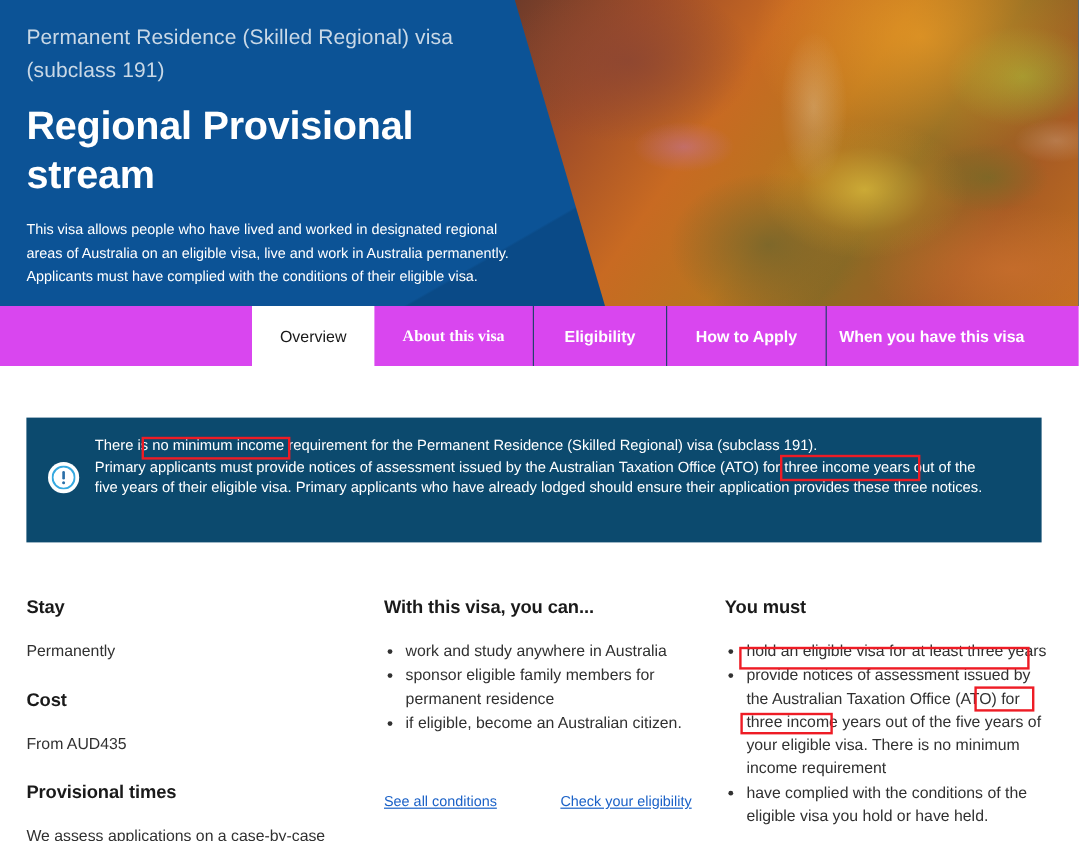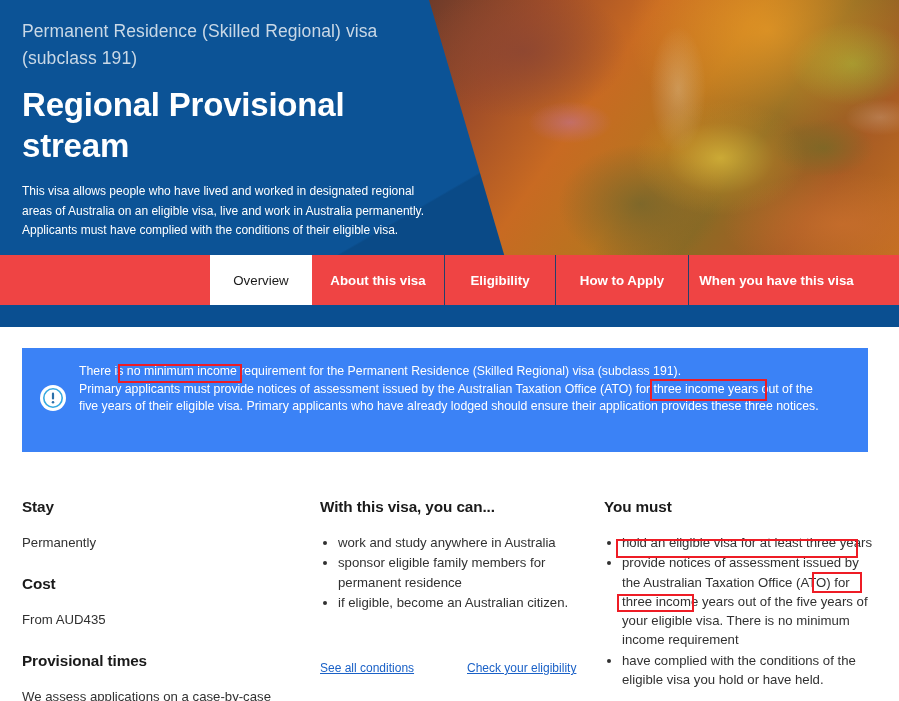--- a/index.html
+++ b/index.html
@@ -9,21 +9,21 @@
     width: 899px; height: 701px;
     overflow: hidden;
     background: #ffffff;
     font-family: "Liberation Sans", sans-serif;
     -webkit-font-smoothing: antialiased;
   }
   .page { position: relative; width: 899px; height: 701px; background:#fff; }
 
   
   .hero {
-    position: absolute; left:0; top:0; width:899px; height:327px;
+    position: absolute; left:0; top:0; width:899px; height:255px;
     background: #0a4f91;
     overflow: hidden;
   }
   .hero-shade {
     position:absolute; left:0; top:0; width:899px; height:255px;
     background: linear-gradient(150deg, #0c5396 0%, #0c5396 58%, #0a4a87 58.3%, #0a4a87 100%);
   }
   .hero-photo {
     position:absolute; right:0; top:0; width:470px; height:255px;
     clip-path: polygon(100% 0, 100% 100%, 16% 100%, 0 0);
@@ -56,40 +56,40 @@
     margin: 12px 0 16px 0; letter-spacing: -.2px; max-width: 380px;
   }
   .hero-desc {
     color:#ffffff; font-size: 12px; line-height: 19.6px; font-weight:400;
     margin:0; max-width: 420px;
   }
 
   
   .tabbar {
     position:absolute; left:0; top:255px; width:899px; height:50px;
-    background:#ef4444; z-index:5;
+    background:#d946ef; z-index:5;
   }
   .tabs { position:absolute; left:210px; top:0; display:flex; height:50px; }
   .tab {
     display:flex; align-items:center; justify-content:center;
     height:50px; color:#ffffff; font-size:13.3px; font-weight:700;
     padding: 0 24px; white-space:nowrap; cursor:pointer;
     border-right: 1px solid #24406c;
   }
   .tab.active { background:#ffffff; color:#1a1a1a; font-weight:400; border-right: none; }
   .tab-overview { width:102px; padding:0; }
-  .tab-about { width:133px; }
+  .tab-about { width:133px;font-family:Liberation Serif, serif; }
   .tab-elig { width:111px; }
   .tab-how { width:133px; }
   .tab-when { width:175px; border-right:none; }
 
   
   .banner {
     position:absolute; left:22px; top:348px; width:846px; height:104px;
-    background:#3b82f6; z-index:4;
+    background:#0c4a6e; z-index:4;
   }
   .banner-icon {
     position:absolute; left:18px; top:37px; width:26px; height:26px;
     border-radius:50%; background:#ffffff;
     display:flex; align-items:center; justify-content:center;
   }
   .banner-icon svg { display:block; }
   .banner-text {
     position:absolute; left:57px; top:15px; width:772px;
     color:#ffffff; font-size:12.3px; line-height:17.6px; font-weight:400;

